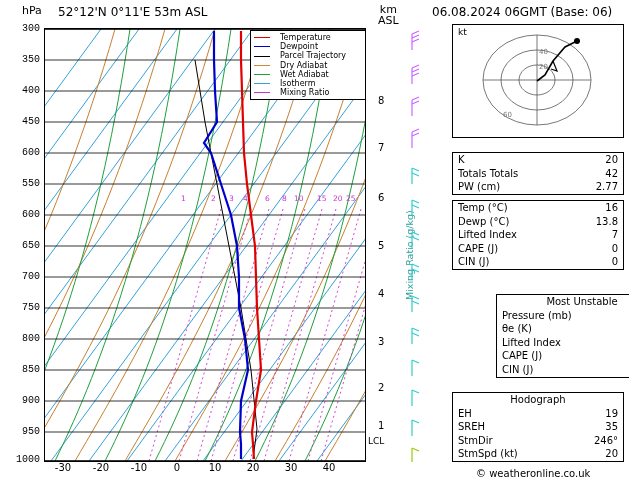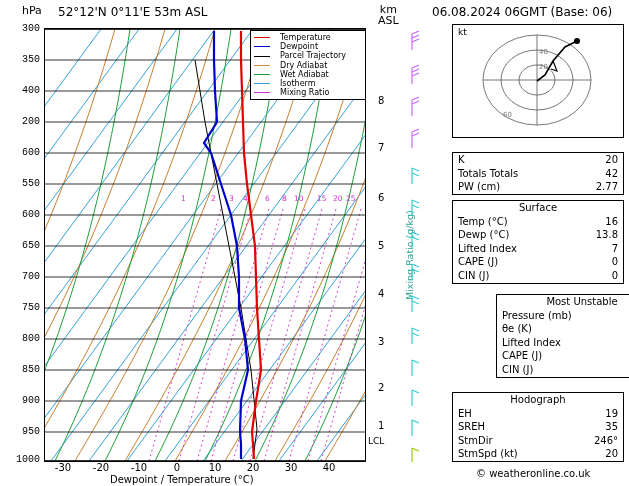--- a/index.html
+++ b/index.html
@@ -175,21 +175,21 @@
       </div>
     <div class="legrow">
         <span class="legswatch" style="border-color:#cc33cc"></span>
         <span>Mixing Ratio</span>
       </div>
   </div>
 
   <div class="abs ytick" style="top:23px">300</div>
   <div class="abs ytick" style="top:54px">350</div>
   <div class="abs ytick" style="top:85px">400</div>
-  <div class="abs ytick" style="top:116px">200</div>
+  <div class="abs ytick" style="top:116px">450</div>
   <div class="abs ytick" style="top:147px">600</div>
   <div class="abs ytick" style="top:178px">550</div>
   <div class="abs ytick" style="top:209px">600</div>
   <div class="abs ytick" style="top:240px">650</div>
   <div class="abs ytick" style="top:271px">700</div>
   <div class="abs ytick" style="top:302px">750</div>
   <div class="abs ytick" style="top:333px">800</div>
   <div class="abs ytick" style="top:364px">850</div>
   <div class="abs ytick" style="top:395px">900</div>
   <div class="abs ytick" style="top:426px">950</div>
@@ -197,21 +197,20 @@
 
   <div class="abs xtick" style="left:46px">-30</div>
   <div class="abs xtick" style="left:84px">-20</div>
   <div class="abs xtick" style="left:122px">-10</div>
   <div class="abs xtick" style="left:160px">0</div>
   <div class="abs xtick" style="left:198px">10</div>
   <div class="abs xtick" style="left:236px">20</div>
   <div class="abs xtick" style="left:274px">30</div>
   <div class="abs xtick" style="left:312px">40</div>
 
-  <div class="abs" id="xlabel">Dewpoint / Temperature (°C)</div>
 
   <div class="abs" style="left:378px;top:95px;font-size:10px">8</div>
   <div class="abs" style="left:378px;top:142px;font-size:10px">7</div>
   <div class="abs" style="left:378px;top:192px;font-size:10px">6</div>
   <div class="abs" style="left:378px;top:240px;font-size:10px">5</div>
   <div class="abs" style="left:378px;top:288px;font-size:10px">4</div>
   <div class="abs" style="left:378px;top:336px;font-size:10px">3</div>
   <div class="abs" style="left:378px;top:382px;font-size:10px">2</div>
   <div class="abs" style="left:378px;top:420px;font-size:10px">1</div>
   <div class="abs" id="lcl">LCL</div>
@@ -330,21 +329,20 @@
       <span>Totals Totals</span>
       <span>42</span>
     </div>
   <div class="trow">
       <span>PW (cm)</span>
       <span>2.77</span>
     </div>
 </div>
 
 <div class="abs tblbox" id="tbl2">
-  <div class="thead">Surface</div>
   <div class="trow">
       <span>Temp (°C)</span>
       <span>16</span>
     </div>
   <div class="trow">
       <span>Dewp (°C)</span>
       <span>13.8</span>
     </div>
   <div class="trow">
       <span>Lifted Index</span>

